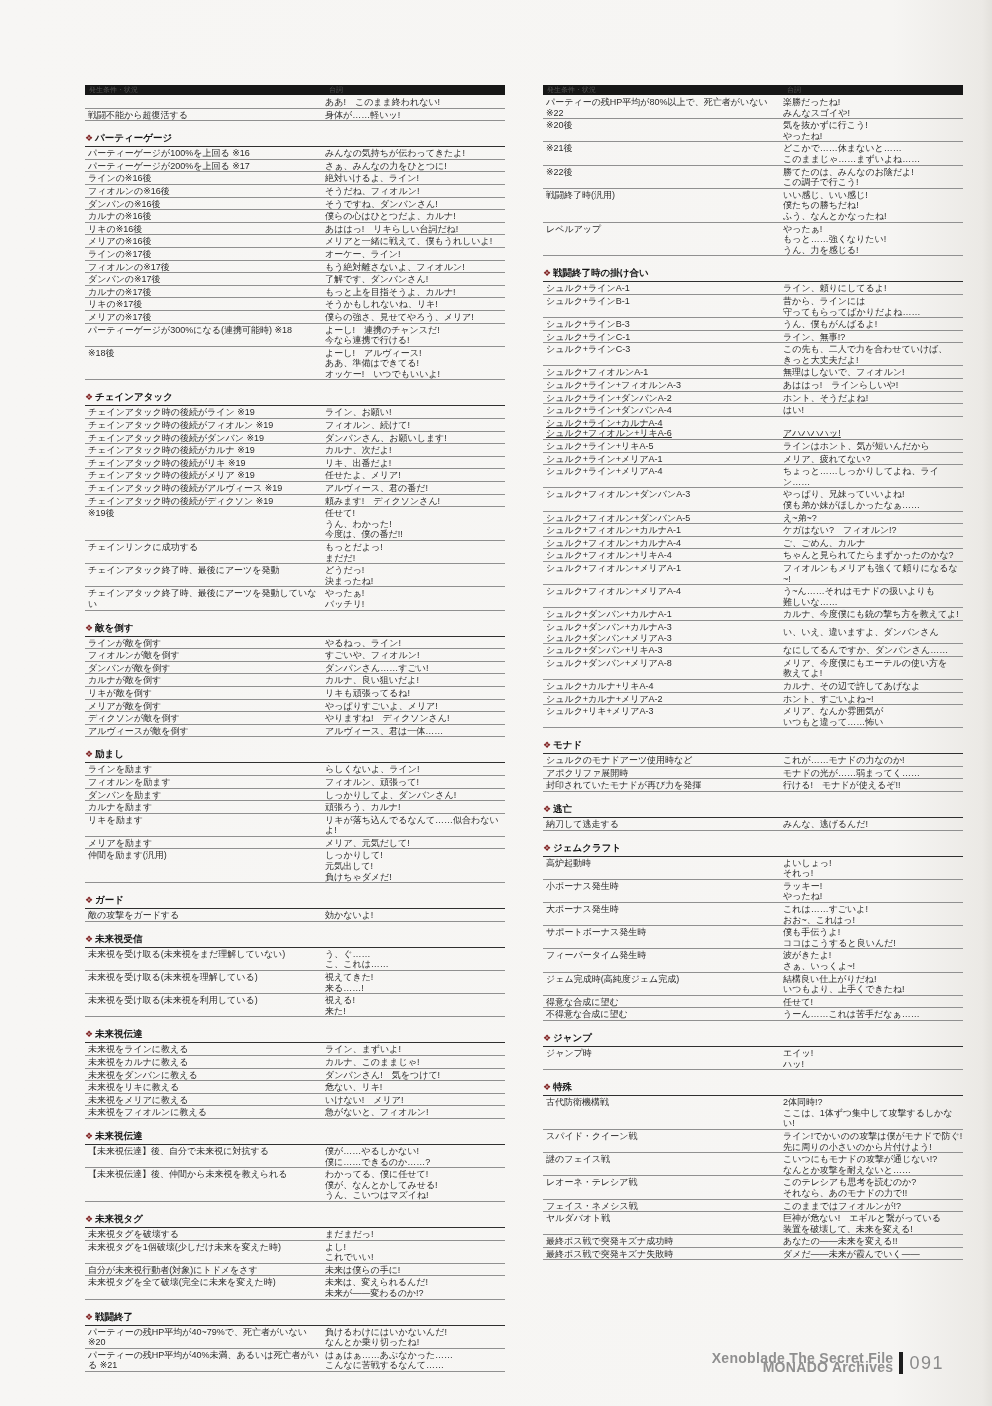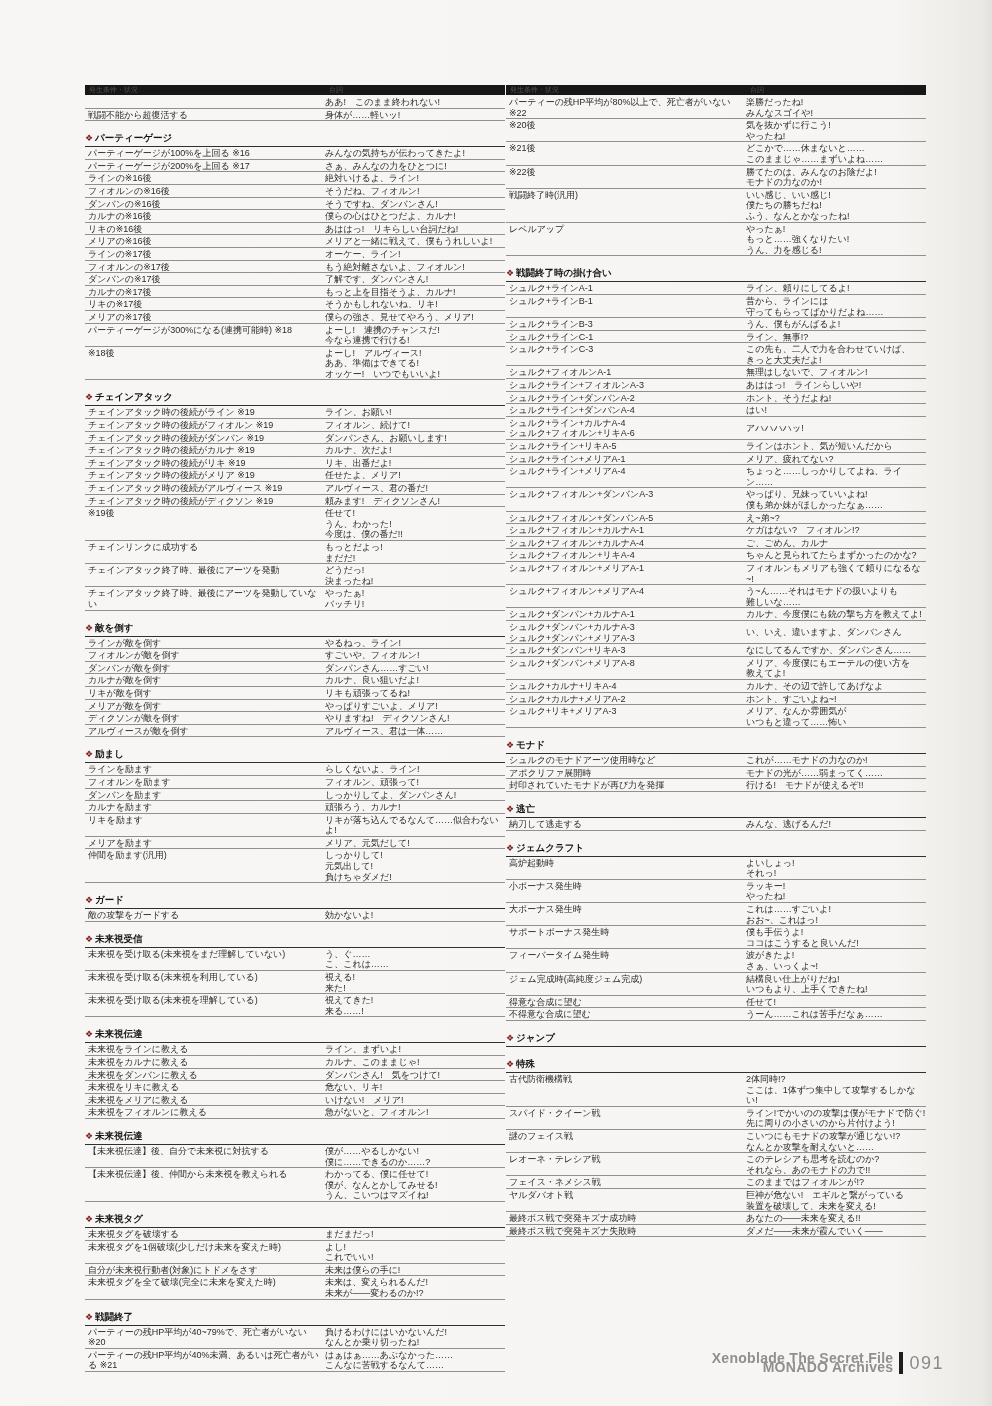--- a/index.html
+++ b/index.html
@@ -4,21 +4,21 @@
 <style>
   html,body{margin:0;padding:0;}
   body{
     width:992px;height:1406px;position:relative;overflow:hidden;
     background:linear-gradient(90deg,#f7f6f4 0%,#f6f5f3 90%,#ebe9e5 99%,#e3e1dc 100%);
     font-family:"Liberation Sans","DejaVu Sans",sans-serif;
     color:#2b2b2b;
   }
   .col{position:absolute;top:85px;width:420px;}
   #col-left{left:85px;}
-  #col-right{left:506px;}
+  #col-right{left:543px;}
   .thead{background:#171717;color:#525252;display:flex;font-size:7px;line-height:10px;height:10px;margin-bottom:1px;}
   .th-cond{width:240px;padding-left:4px;}
   .th-quote{flex:1;}
   .sec-head{margin-top:11px;font-size:9.5px;font-weight:bold;color:#151515;
     border-bottom:1.3px solid #2f2f2f;padding-bottom:1px;display:flex;align-items:center;gap:2px;}
   .diamond{color:#7e1f1f;font-size:9px;line-height:9px;}
   .tbl{width:100%;}
   .row{display:flex;border-bottom:1px solid #909090;padding:1px 0 0;font-size:9px;line-height:10.6px;}
   .cond{width:240px;padding-left:3px;box-sizing:border-box;}
   .quote{flex:1;}
@@ -455,34 +455,34 @@
         <div class="cond">
           <div>未来視を受け取る(未来視をまだ理解していない)</div>
         </div>
         <div class="quote">
           <div>う、ぐ……</div>
           <div>こ、これは……</div>
         </div>
       </div>
       <div class="row">
         <div class="cond">
+          <div>未来視を受け取る(未来視を理解している)</div>
+        </div>
+        <div class="quote">
+          <div>視えてきた!</div>
+          <div>来る……!</div>
+        </div>
+      </div>
+      <div class="row">
+        <div class="cond">
           <div>未来視を受け取る(未来視を利用している)</div>
         </div>
         <div class="quote">
           <div>視える!</div>
           <div>来た!</div>
-        </div>
-      </div>
-      <div class="row">
-        <div class="cond">
-          <div>未来視を受け取る(未来視を理解している)</div>
-        </div>
-        <div class="quote">
-          <div>視えてきた!</div>
-          <div>来る……!</div>
         </div>
       </div>
     </div>
     <div class="sec-head">
       <span class="diamond">❖</span>
       <span>未来視伝達</span>
     </div>
     <div class="tbl">
       <div class="row">
         <div class="cond">
@@ -655,21 +655,21 @@
           <div>どこかで……休まないと……</div>
           <div>このままじゃ……まずいよね……</div>
         </div>
       </div>
       <div class="row">
         <div class="cond">
           <div>※22後</div>
         </div>
         <div class="quote">
           <div>勝てたのは、みんなのお陰だよ!</div>
-          <div>モナドの力なのか!</div>
+          <div>この調子で行こう!</div>
         </div>
       </div>
       <div class="row">
         <div class="cond">
           <div>戦闘終了時(汎用)</div>
         </div>
         <div class="quote">
           <div>いい感じ、いい感じ!</div>
           <div>僕たちの勝ちだね!</div>
           <div>ふう、なんとかなったね!</div>
@@ -758,21 +758,21 @@
         </div>
       </div>
       <div class="row">
         <div class="cond">
           <div>シュルク+ライン+ダンバンA-4</div>
         </div>
         <div class="quote">
           <div>はい!</div>
         </div>
       </div>
-      <div class="row" style="align-items: center;">
+      <div class="row" style="align-items: flex-end; text-decoration: underline;">
         <div class="cond">
           <div>シュルク+ライン+カルナA-4</div>
           <div>シュルク+フィオルン+リキA-6</div>
         </div>
         <div class="quote">
           <div>アハハハハッ!</div>
         </div>
       </div>
       <div class="row">
         <div class="cond">
@@ -1032,20 +1032,31 @@
           <div>不得意な合成に望む</div>
         </div>
         <div class="quote">
           <div>うーん……これは苦手だなぁ……</div>
         </div>
       </div>
     </div>
     <div class="sec-head">
       <span class="diamond">❖</span>
       <span>ジャンプ</span>
+    </div>
+    <div class="tbl">
+      <div class="row">
+        <div class="cond">
+          <div>ジャンプ時</div>
+        </div>
+        <div class="quote">
+          <div>エイッ!</div>
+          <div>ハッ!</div>
+        </div>
+      </div>
     </div>
     <div class="sec-head">
       <span class="diamond">❖</span>
       <span>特殊</span>
     </div>
     <div class="tbl">
       <div class="row">
         <div class="cond">
           <div>古代防衛機構戦</div>
         </div>

